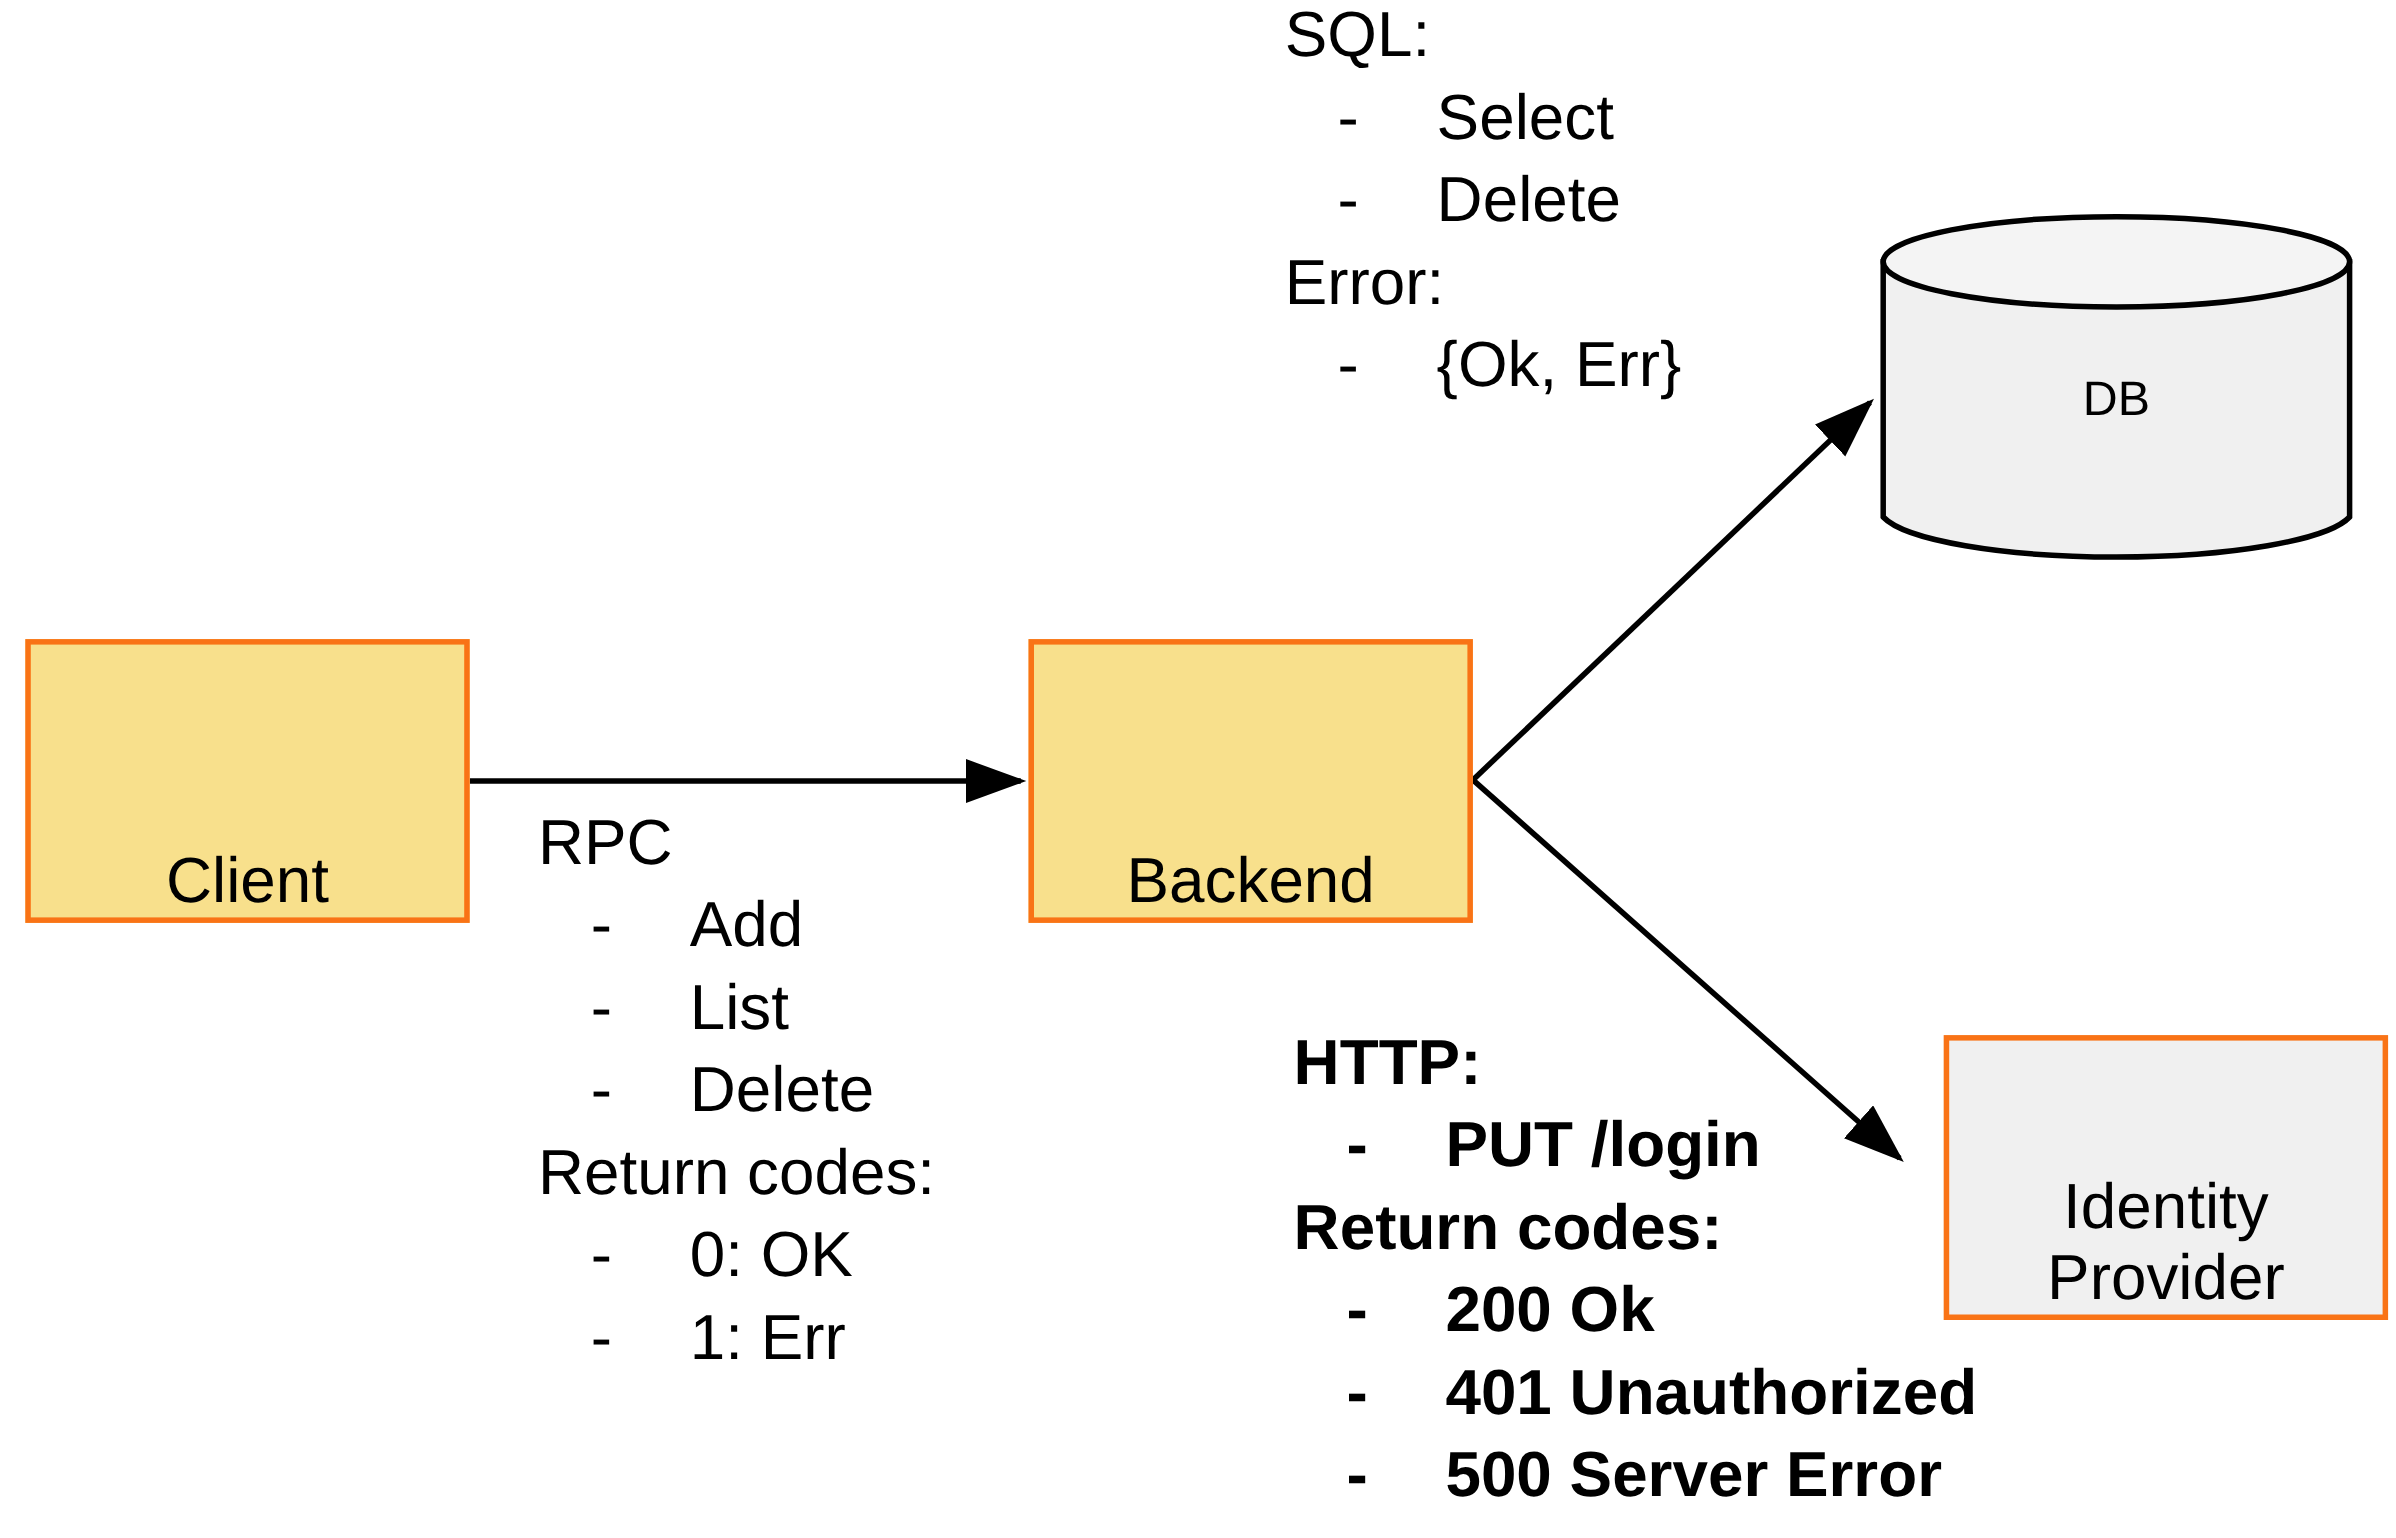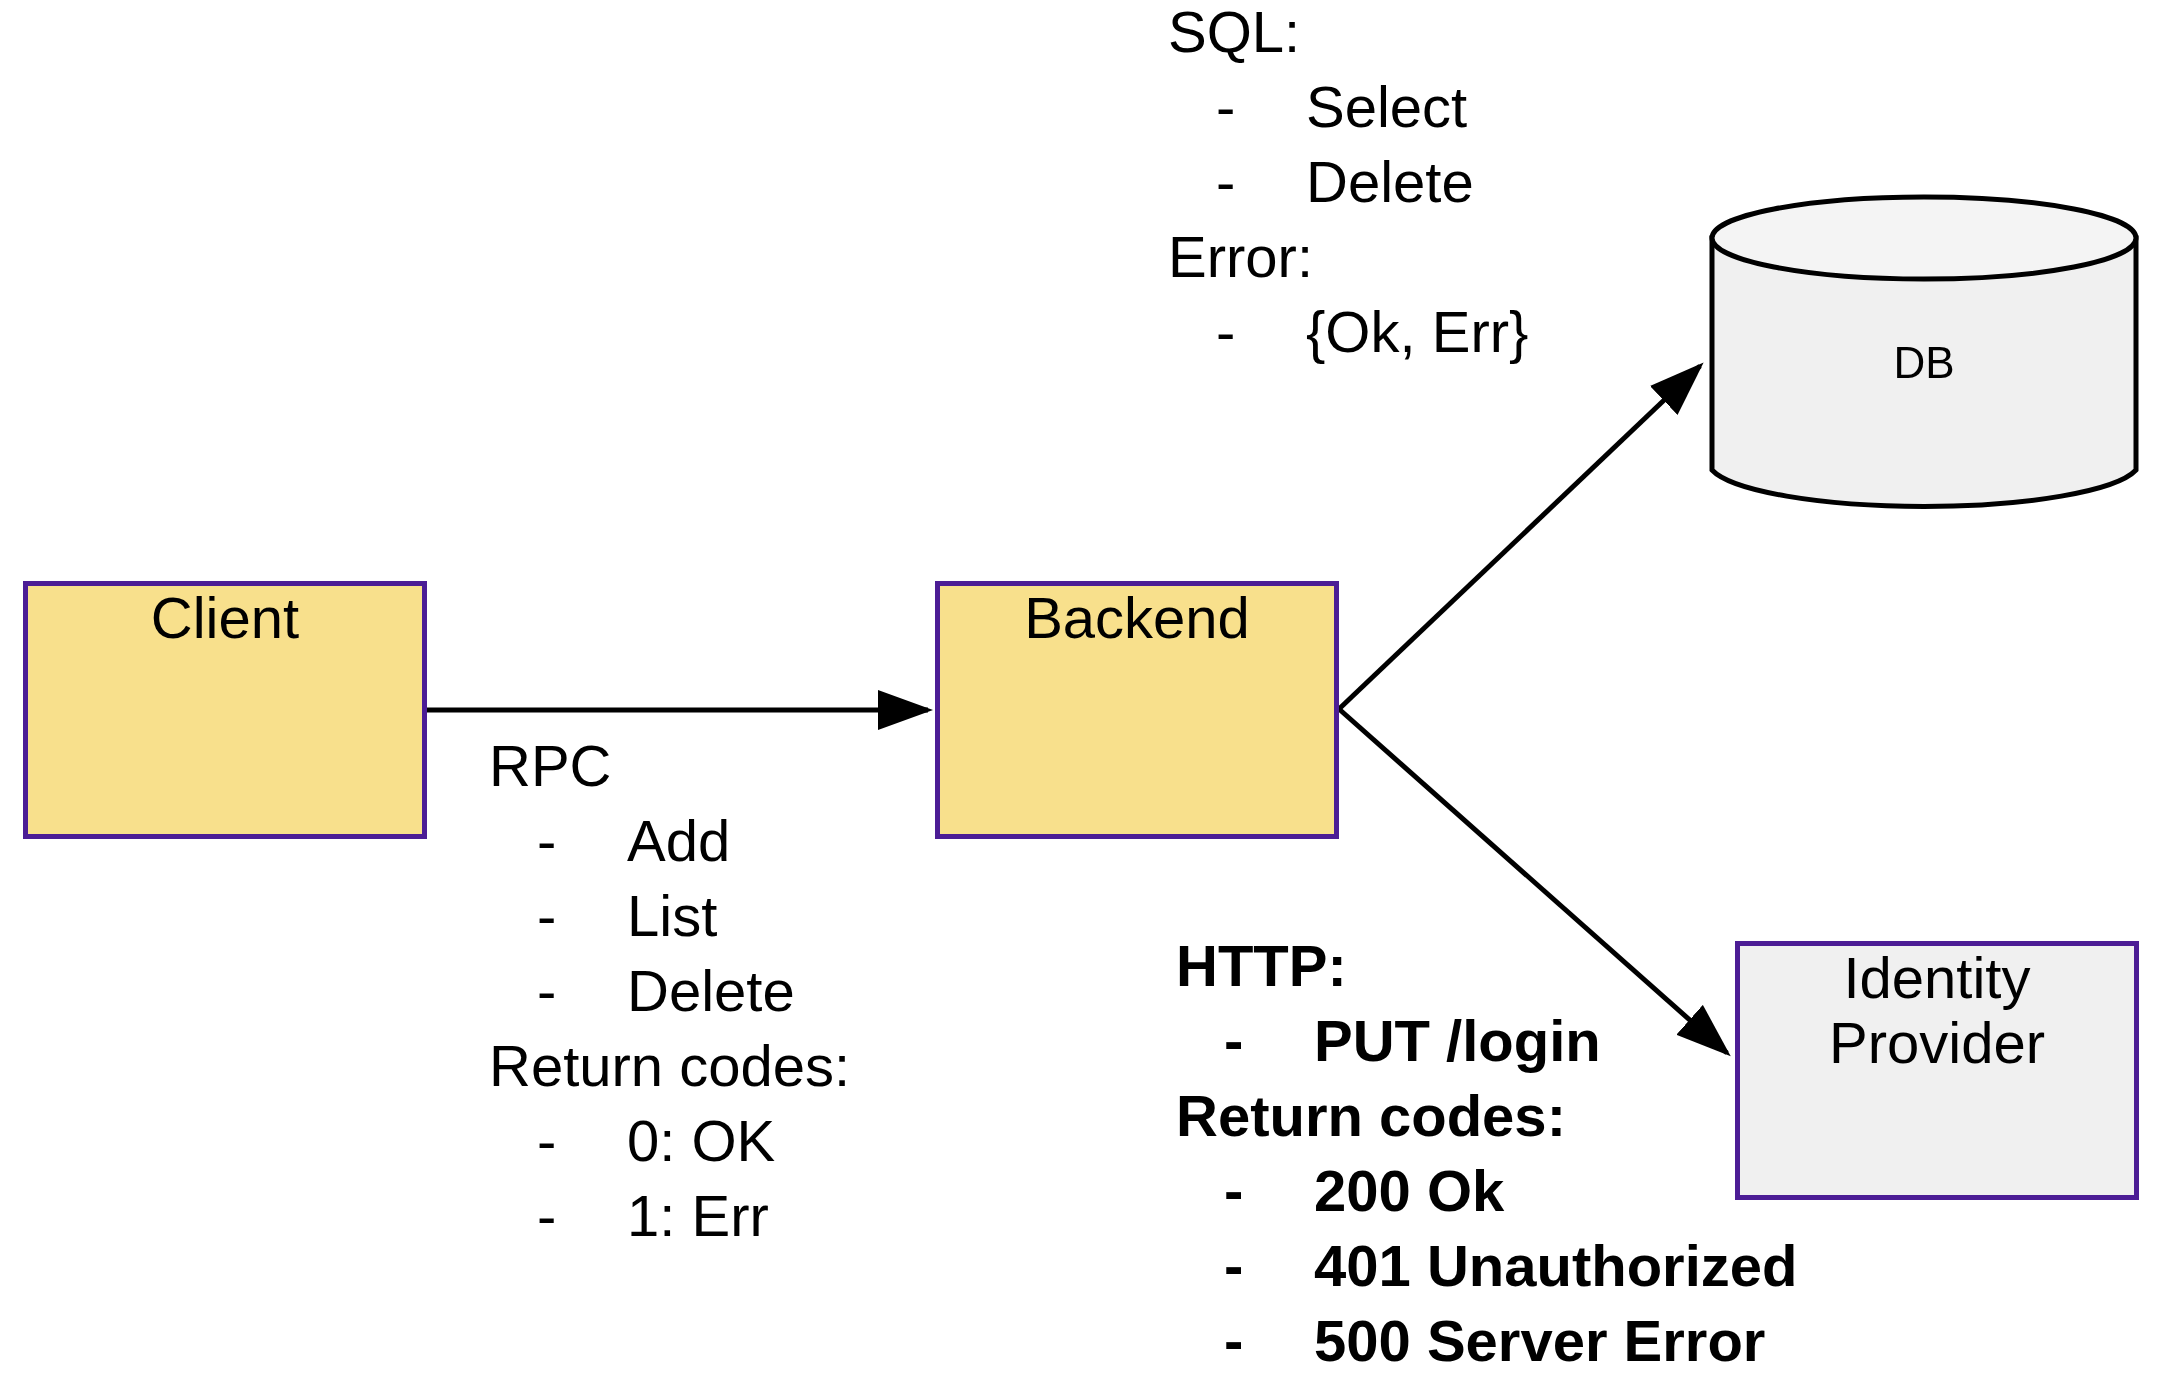--- a/index.html
+++ b/index.html
@@ -14,30 +14,30 @@
     background: #ffffff;
     font-family: "Liberation Sans", sans-serif;
     color: #000000;
     overflow: hidden;
   }
 
   
   .node-box {
     position: absolute;
     box-sizing: border-box;
-    border: 5px solid #4c1d95;
+    border: 5px solid #f97316;
     display: flex;
-    align-items: flex-start;
+    align-items: flex-end;
     justify-content: center;
     text-align: center;
     line-height: 1.12;
     font-size: 58px;
   }
   .node-box.yellow { background: #F8E08C; }
-  .node-box.grey   { background: #F0F0F0; }
+  .node-box.grey   { background: #F0F0F0; margin-left: 32px; }
 
   #client-node  { left: 23px;   top: 581px; width: 404px; height: 258px; }
   #backend-node { left: 935px;  top: 581px; width: 404px; height: 258px; }
   #idp-node     { left: 1735px; top: 941px; width: 404px; height: 259px; }
 
   
   #db-node {
     position: absolute;
     left: 1708px;
     top: 193px;

